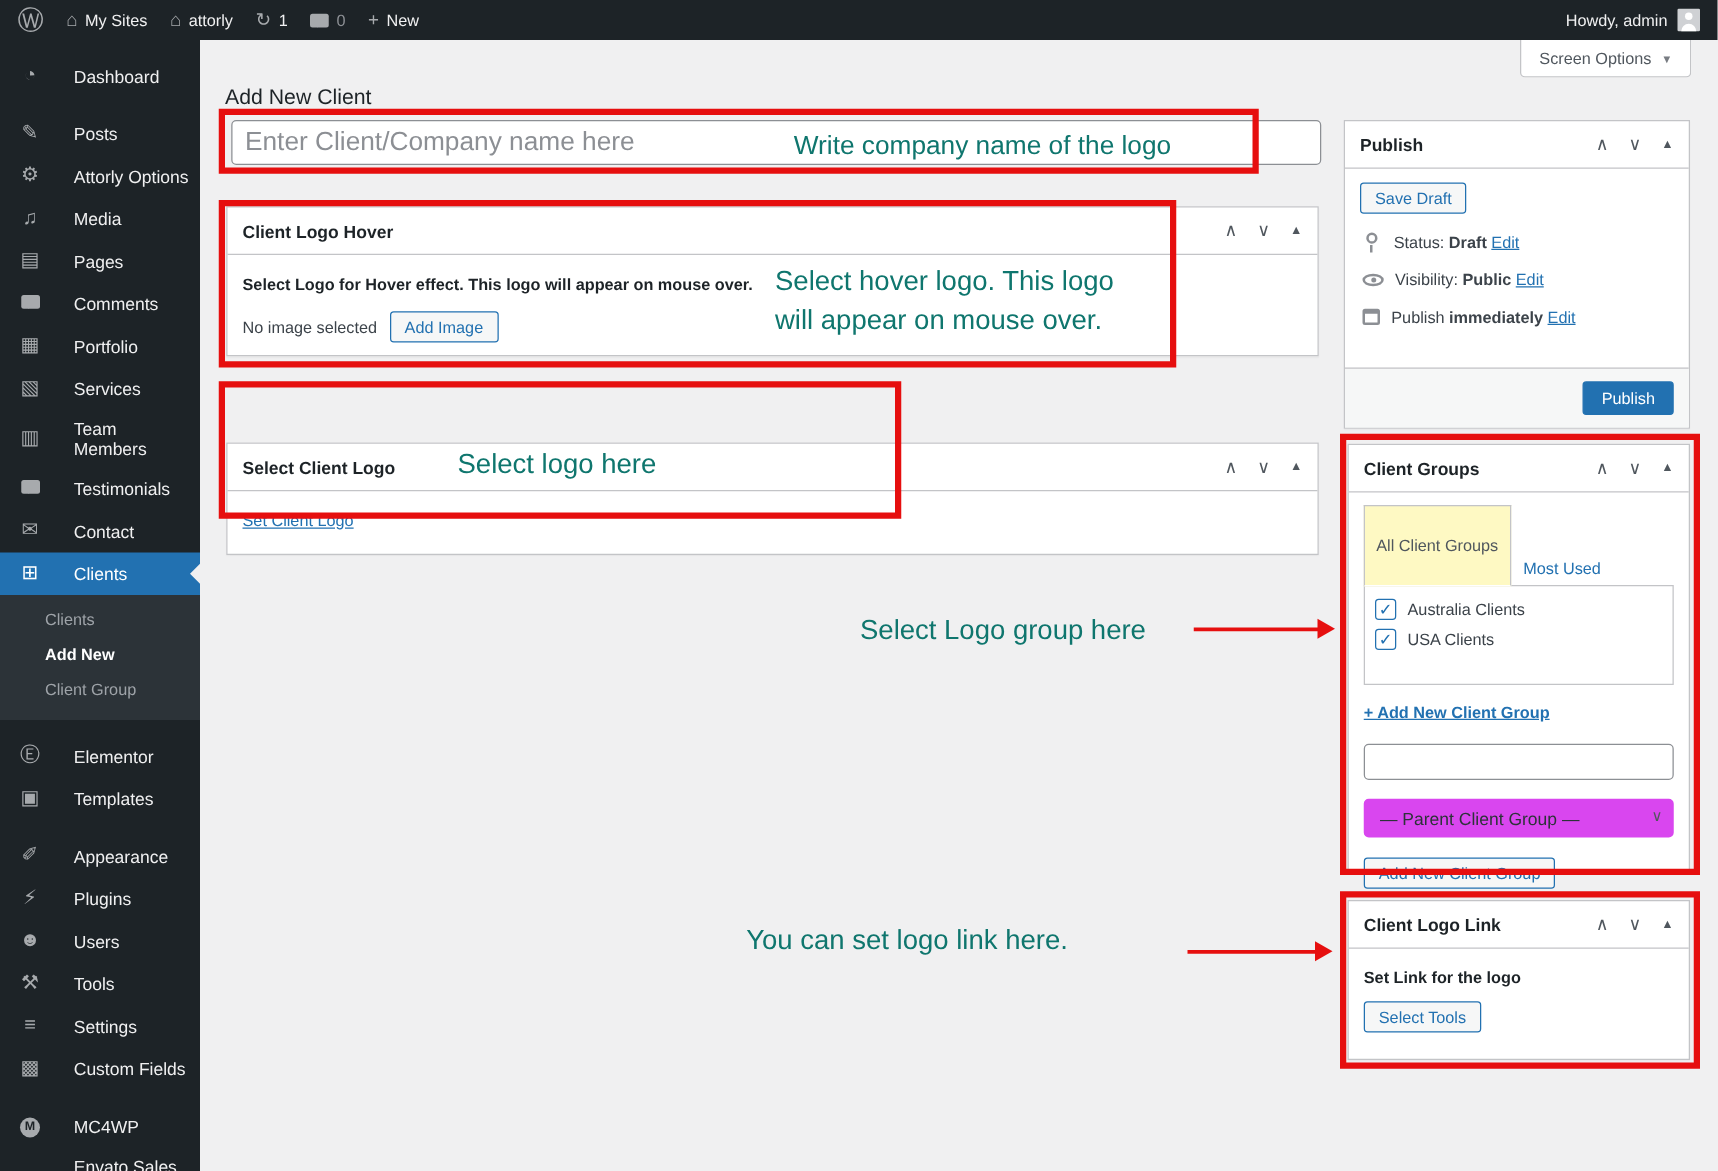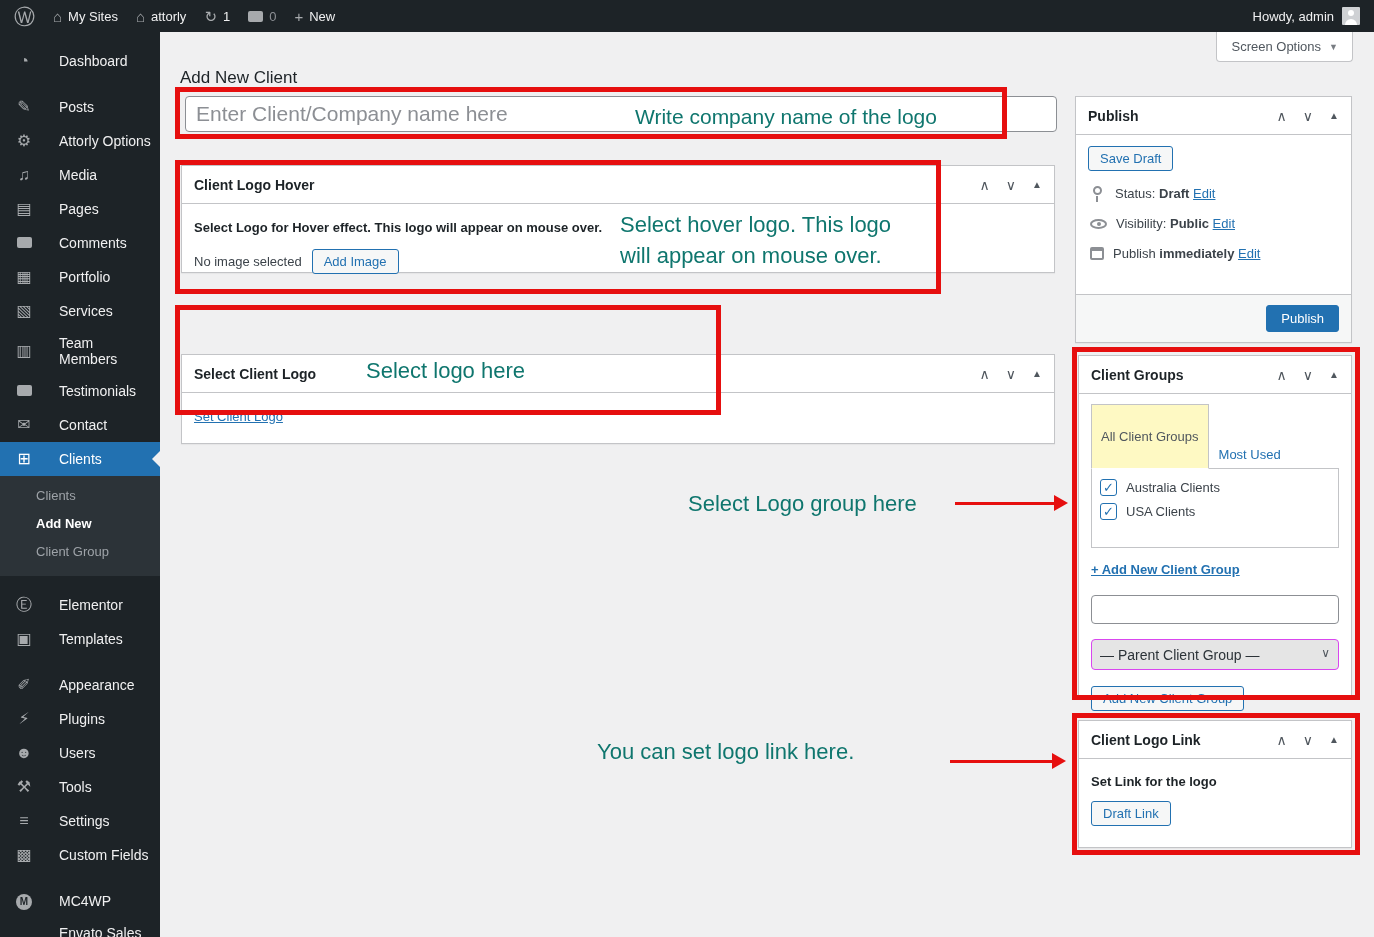--- a/index.html
+++ b/index.html
@@ -49,21 +49,21 @@
 
   .btn { display:inline-block; background:#f6f7f7; border:1px solid #2271b1; color:#2271b1; border-radius:3px; padding:4px 11px; font-size:13px; cursor:pointer; }
   .btn-primary { background:#2271b1; border-color:#2271b1; color:#fff; padding:5px 14px; }
   a.wplink { color:#2271b1; text-decoration:underline; cursor:pointer; }
 
   
   #title-input { position:absolute; left:25px; top:64px; width:872px; height:36px; border:1px solid #8c8f94; border-radius:4px; background:#fff; padding:0 10px; font-size:21px; font-family:"Liberation Sans","DejaVu Sans",sans-serif; color:#2c3338; }
   #title-input::placeholder { color:#8c8f94; opacity:1; }
 
   
-  #hover-box { left:21px; top:133px; width:874px; height:108px; }
+  #hover-box { left:21px; top:133px; width:874px; height:120px; }
   #hover-box .pb-body { padding:16px 12px; }
   .bold13 { font-size:13px; font-weight:bold; color:#1d2327; }
   #hover-row2 { margin-top:14px; display:flex; align-items:center; gap:10px; font-size:13px; color:#3c434a; }
 
   
   #logo-box { left:21px; top:281px; width:874px; height:90px;margin-top:41px; }
   #logo-box .pb-body { padding:16px 12px; }
 
   
   #publish-box { left:915px; top:64px; width:277px; }
@@ -81,21 +81,21 @@
   #groups-box .pb-body { padding:10px 12px 14px; }
   .tabrow { display:flex; align-items:flex-end; position:relative; z-index:2; }
   .tab-active { background:#fef9c3; border:1px solid #c3c4c7; border-bottom:1px solid #fff; margin-bottom:-1px; padding:24px 9px; color:#50575e; font-size:13px; cursor:pointer; }
   .tab-link { padding:6px 10px; font-size:13px; color:#2271b1; cursor:pointer; }
   .tabs-panel { border:1px solid #c3c4c7; background:#fff; height:80px; padding:10px 8px; position:relative; z-index:1; }
   .cb-row { display:flex; align-items:center; gap:9px; margin-bottom:7px; font-size:13px; color:#3c434a; }
   .cb { display:inline-flex; width:17px; height:17px; border:1px solid #2271b1; border-radius:3px; background:#fff; color:#2271b1; font-size:13px; font-weight:bold; align-items:center; justify-content:center; cursor:pointer; flex:0 0 17px; }
   .addlink { display:inline-block; margin:14px 0 4px; font-weight:bold; }
   #new-group-input { width:100%; height:29px; margin-top:14px; border:1px solid #8c8f94; border-radius:4px; background:#fff; padding:0 8px; font-size:14px; }
   .select-wrap { position:relative; margin-top:15px; }
-  #parent-select { width:100%; height:31px; border:1px solid #d946ef; border-radius:4px; background:#e5e5e5; font-size:14px; color:#2c3338; padding:0 24px 0 8px; appearance:none; -webkit-appearance:none; font-family:"Liberation Sans","DejaVu Sans",sans-serif; }
+  #parent-select { width:100%; height:31px; border:5px solid #d946ef; border-radius:4px; background:#d946ef; font-size:14px; color:#2c3338; padding:0 24px 0 8px; appearance:none; -webkit-appearance:none; font-family:"Liberation Sans","DejaVu Sans",sans-serif; }
   .select-caret { position:absolute; right:9px; top:7px; color:#50575e; font-size:12px; pointer-events:none; }
   #add-group-btn { margin-top:16px; }
 
   
   #link-box { left:918px; top:688px; width:274px; height:128px; }
   #link-box .pb-body { padding:15px 12px; }
   #select-link-btn { margin-top:12px; }
 
   
   .redbox { position:absolute; border:5px solid #e60f0f; z-index:20; pointer-events:none; }
@@ -363,21 +363,21 @@
     <div class="pb-header">
       <span class="pb-title">Client Logo Link</span>
       <span class="handles">
         <span class="ord">∧</span>
         <span class="ord">∨</span>
         <span class="tog">▲</span>
       </span>
     </div>
     <div class="pb-body">
       <div class="bold13">Set Link for the logo</div>
-      <span class="btn" id="select-link-btn">Draft Link</span>
+      <span class="btn" id="select-link-btn">Select Tools</span>
     </div>
   </div>
 
   <div class="redbox" id="redbox-title"></div>
   <div class="ann" id="ann-title">Write company name of the logo</div>
 
   <div class="redbox" id="redbox-hover"></div>
   <div class="ann ann2" id="ann-hover">
     <div>Select hover logo. This logo</div>
     <div>will appear on mouse over.</div>

